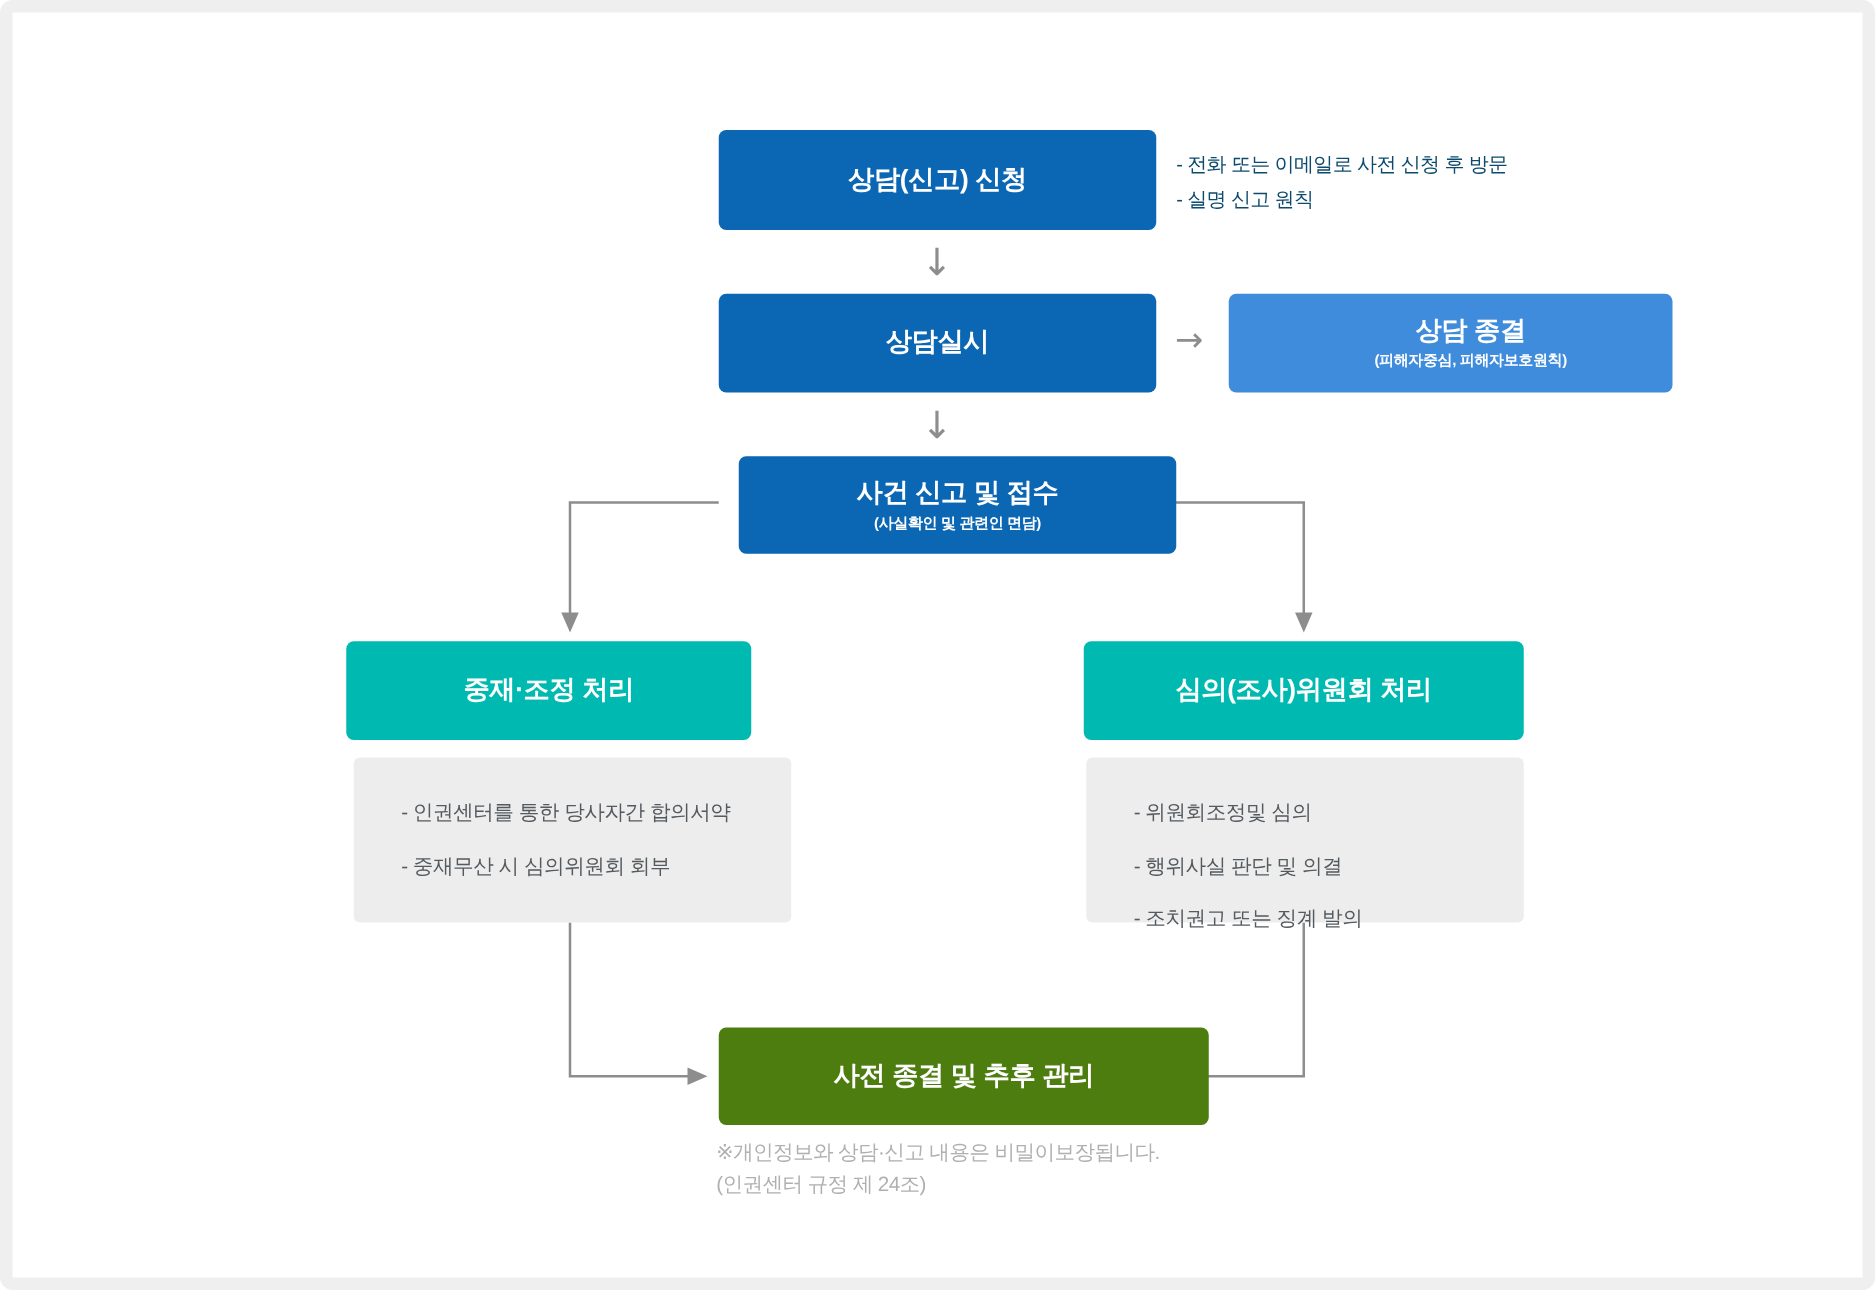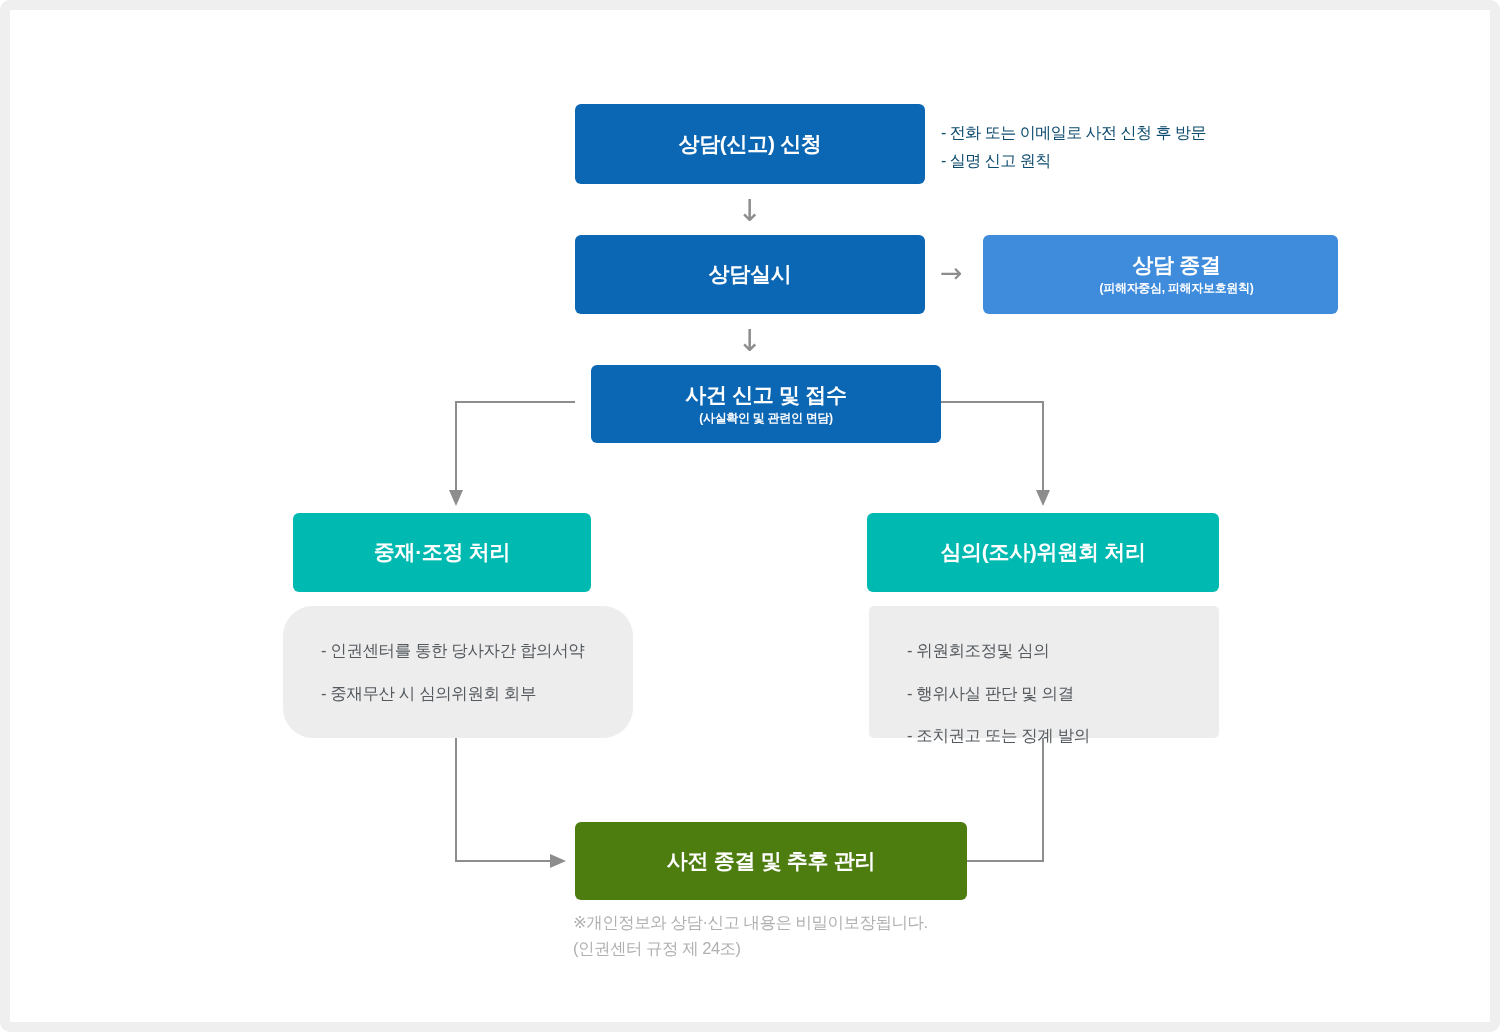--- a/index.html
+++ b/index.html
@@ -155,25 +155,25 @@
     <div class="sub">(피해자중심, 피해자보호원칙)</div>
   </div>
 
   <div class="glyph-arrow" style="left:737px; top:326px;">↓</div>
 
   <div class="node" style="left:575px; top:365px; width:350px; height:78px; background:#0b66b3;margin-left:16px;">
     <div class="title">사건 신고 및 접수</div>
     <div class="sub">(사실확인 및 관련인 면담)</div>
   </div>
 
-  <div class="node" style="left:293px; top:513px; width:298px; height:79px; background:#00bab1;">
+  <div class="node" style="left:277px; top:513px; width:324px; height:79px; background:#00bab1;">
     <div class="title">중재·조정 처리</div>
   </div>
 
-  <div class="panel" style="left:283px; top:606px; width:350px; height:132px;border-radius:30px;">
+  <div class="panel" style="left:283px; top:606px; width:350px; height:132px;">
     <div class="bullet">- 인권센터를 통한 당사자간 합의서약</div>
     <div class="bullet">- 중재무산 시 심의위원회 회부</div>
   </div>
 
   <div class="node" style="left:867px; top:513px; width:352px; height:79px; background:#00bab1;">
     <div class="title">심의(조사)위원회 처리</div>
   </div>
 
   <div class="panel" style="left:869px; top:606px; width:350px; height:132px;">
     <div class="bullet">- 위원회조정및 심의</div>

